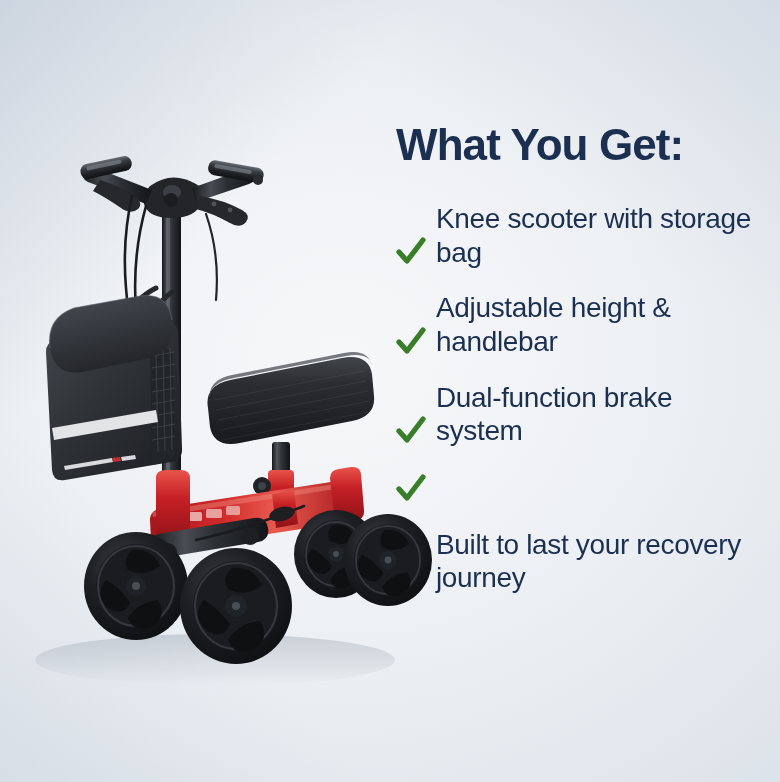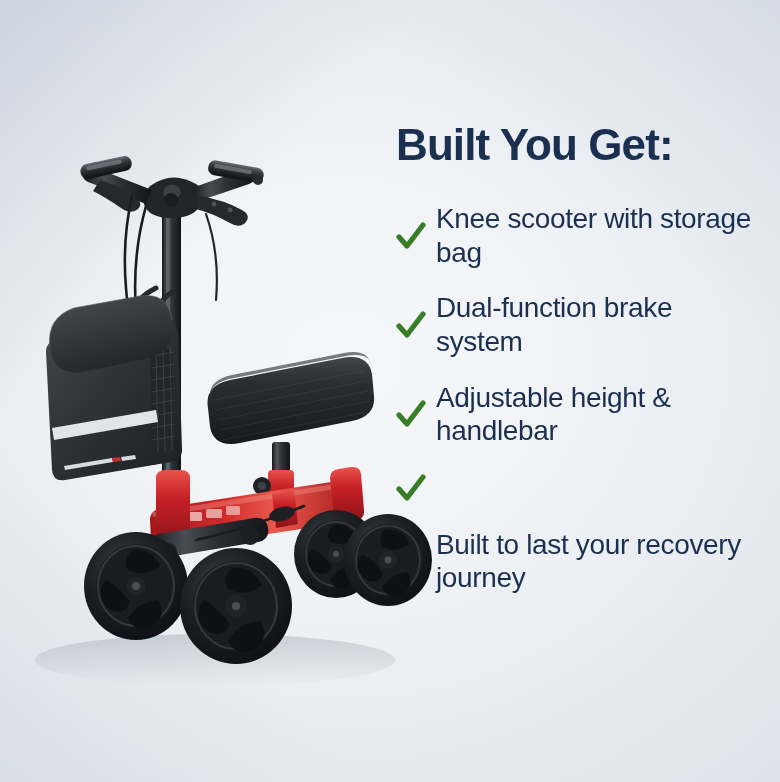--- a/index.html
+++ b/index.html
@@ -47,21 +47,21 @@
     font-size: 44px;
     font-weight: 700;
     letter-spacing: -0.9px;
     color: #1b3050;
     line-height: 1.05;
     margin: 0 0 34px 0;
     white-space: nowrap;
   }
   .bullet {
     display: flex;
-    align-items: center;
+    align-items: flex-end;
     margin-bottom: 22px;
   }
   .check {
     flex: 0 0 auto;
     width: 30px;
     height: 34px;
     margin-right: 10px;
     margin-top: 2px;
   }
   .check svg { display: block; }
@@ -313,47 +313,47 @@
 
       <g fill="none" stroke="#1a1c1f" stroke-width="2.6" stroke-linecap="round">
         <path d="M196 540 q60 -14 108 -34"></path>
       </g>
       <ellipse cx="282" cy="514" rx="13" ry="7" transform="rotate(-14 282 514)" fill="#1d1f23"></ellipse>
     </svg>
   </div>
 
   <div id="copy">
 
-    <h1 id="heading">Built You Get:</h1>
+    <h1 id="heading">What You Get:</h1>
 
     <div class="bullet">
       <span class="check">
         <svg width="30" height="34" viewBox="0 0 30 34">
           <path d="M3 17 L11 26 L27 5" fill="none" stroke="#3a7d29" stroke-width="5.2" stroke-linecap="round" stroke-linejoin="round"></path>
         </svg>
       </span>
       <span class="btext">Knee scooter with storage bag</span>
     </div>
 
     <div class="bullet">
       <span class="check">
         <svg width="30" height="34" viewBox="0 0 30 34">
           <path d="M3 17 L11 26 L27 5" fill="none" stroke="#3a7d29" stroke-width="5.2" stroke-linecap="round" stroke-linejoin="round"></path>
         </svg>
       </span>
-      <span class="btext">Dual-function brake system</span>
+      <span class="btext">Adjustable height &amp; handlebar</span>
     </div>
 
     <div class="bullet">
       <span class="check">
         <svg width="30" height="34" viewBox="0 0 30 34">
           <path d="M3 17 L11 26 L27 5" fill="none" stroke="#3a7d29" stroke-width="5.2" stroke-linecap="round" stroke-linejoin="round"></path>
         </svg>
       </span>
-      <span class="btext">Adjustable height &amp; handlebar</span>
+      <span class="btext">Dual-function brake system</span>
     </div>
 
     <div class="bullet">
       <span class="check">
         <svg width="30" height="34" viewBox="0 0 30 34">
           <path d="M3 17 L11 26 L27 5" fill="none" stroke="#3a7d29" stroke-width="5.2" stroke-linecap="round" stroke-linejoin="round"></path>
         </svg>
       </span>
     </div>
 

